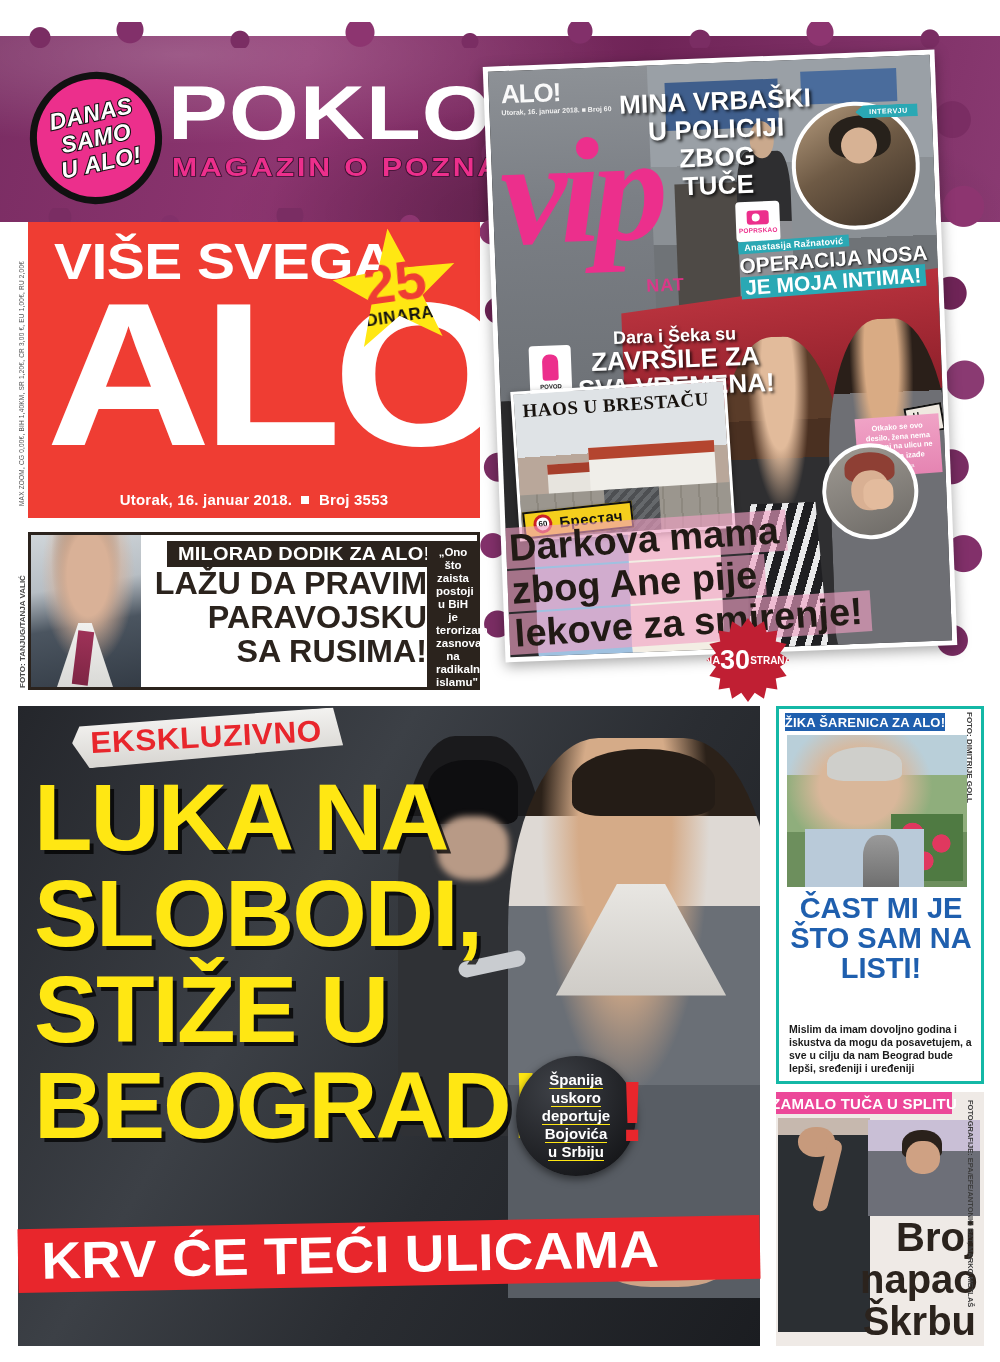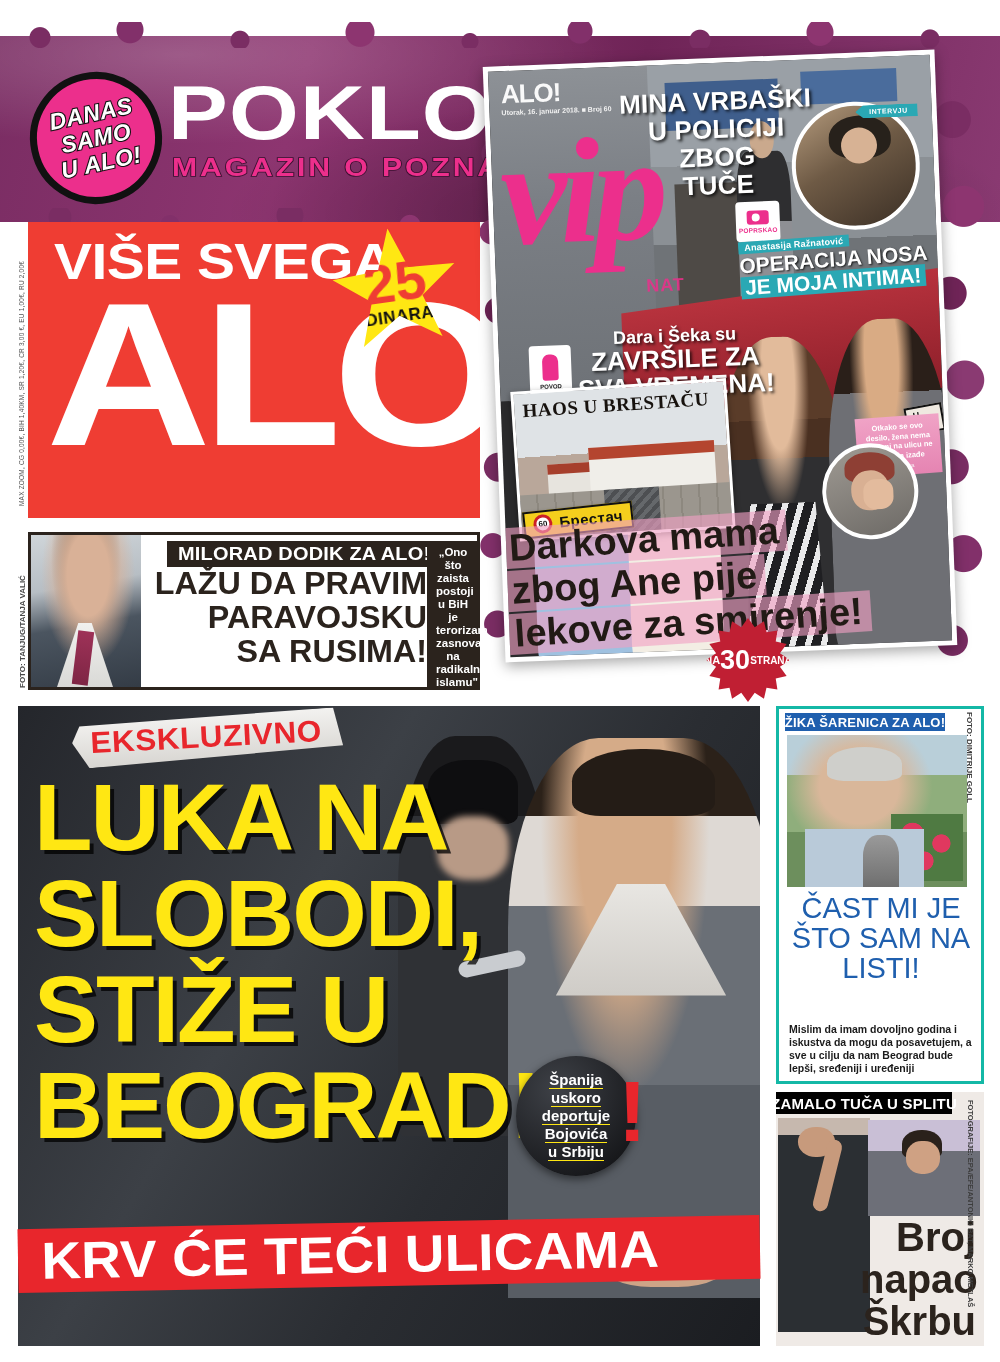--- a/index.html
+++ b/index.html
@@ -535,42 +535,42 @@
   .zika-photo .shirt{ position:absolute; left:10%; top:62%; width:66%; height:40%; background:#b9cad9; }
   .zika-photo .flow { position:absolute; right:2%; top:52%; width:40%; height:44%;
     background: radial-gradient(circle at 30% 30%,#e0385f 0 16%,transparent 17%),
                 radial-gradient(circle at 70% 44%,#e0385f 0 14%,transparent 15%),
                 radial-gradient(circle at 46% 70%,#e0385f 0 15%,transparent 16%),
                 #4f7a42; }
   .zika-photo .mic { position:absolute; left:42%; bottom:0; width:20%; height:34%;
     background: linear-gradient(180deg,#9a9a9a,#6f6f6f); border-radius:40% 40% 0 0; }
   .zika-head {
     position:absolute; left: 6px; top: 184px; width: 192px; text-align:center;
-    color:#1f5fae; font-weight:400; font-size:29px; line-height:30px;
+    color:#1f5fae; font-weight:700; font-size:29px; line-height:30px;
     font-family:"Liberation Sans Narrow","Liberation Sans",sans-serif;
   }
   .zika-lead {
     position:absolute; left: 10px; bottom: 6px; width: 186px;
     color:#1b1b1b; font-weight:700; font-size:10.5px; line-height:13px;
     font-family:"Liberation Sans Narrow","Liberation Sans",sans-serif;
   }
   .foto-zika {
     left: 962px; top: 712px; width: 12px; height: 140px; z-index: 9;
     writing-mode: vertical-rl;
     font-size: 8px; font-weight:700; color:#3d3d3d; white-space:nowrap;
     font-family:"Liberation Sans Narrow","Liberation Sans",sans-serif;
   }
 
   .split-box {
     left: 776px; top: 1092px; width: 208px; height: 254px; z-index: 5;
     background:#efeae6; overflow:hidden;
   }
   .split-kicker {
     position:absolute; left: 0; top: 0; width: 176px; height: 22px;
-    background:#000000; display:flex; align-items:center; justify-content:center;
+    background:#ec4899; display:flex; align-items:center; justify-content:center;
   }
   .split-kicker span {
     color:#fff; font-weight:900; font-size:15px; letter-spacing:.2px; white-space:nowrap;
     font-family:"Liberation Sans Narrow","Liberation Sans",sans-serif;
   }
   .split-coach {
     position:absolute; left: 2px; top: 26px; width: 92px; height: 214px;
     background: linear-gradient(180deg,#c6b8ae 0 8%, #2b2f33 8% 100%);
   }
   .split-coach .head{ position:absolute; left:22%; top:4%; width:40%; height:14%; background:#c79a7c; border-radius:48%; }
@@ -629,20 +629,25 @@
     <span>SAMO</span>
     <span>U ALO!</span>
   </div>
 
   <div class="abs poklon-word">POKLON</div>
   <div class="abs poklon-sub">MAGAZIN O POZNATIMA</div>
 
   <div class="abs alo-box">
     <div class="abs vise-svega">VIŠE SVEGA</div>
     <div class="abs alo-big">ALO!</div>
+    <div class="abs alo-date">
+      <span>Utorak, 16. januar 2018.</span>
+      <span class="sq"></span>
+      <span>Broj 3553</span>
+    </div>
   </div>
 
   <div class="abs star">
     <div class="num">25</div>
     <div class="din">DINARA</div>
   </div>
 
   <div class="abs vert-micro">MAX ZOOM, CG 0,00€, BIH 1,40KM, SR 1,20€, CR 3,00 €, EU 1,00€, RU 2,00€</div>
 
   <div class="abs dodik-box">

